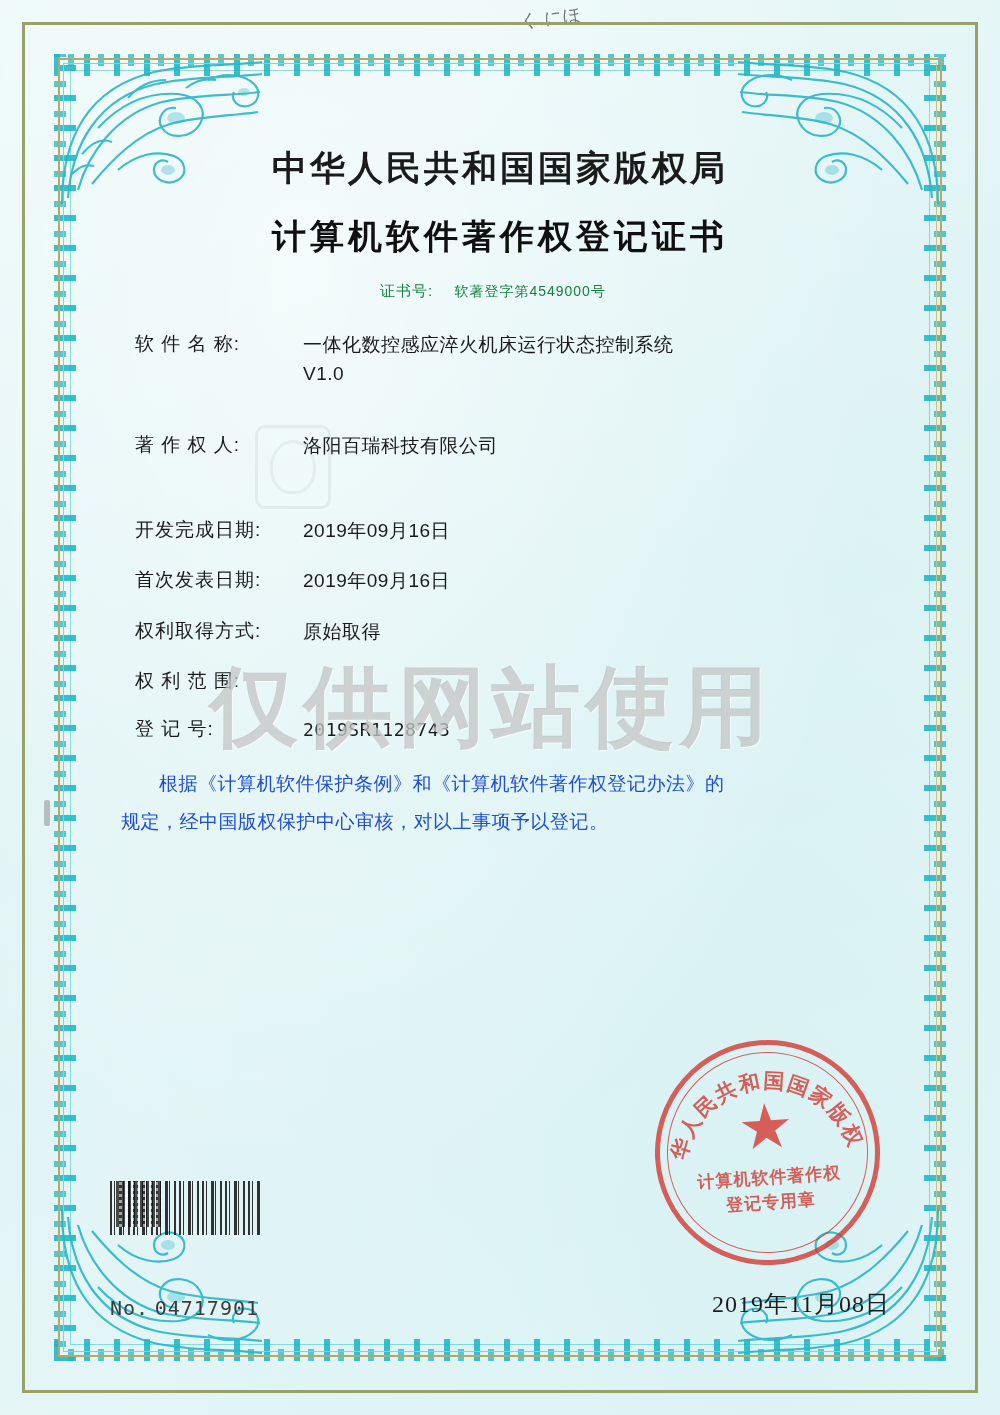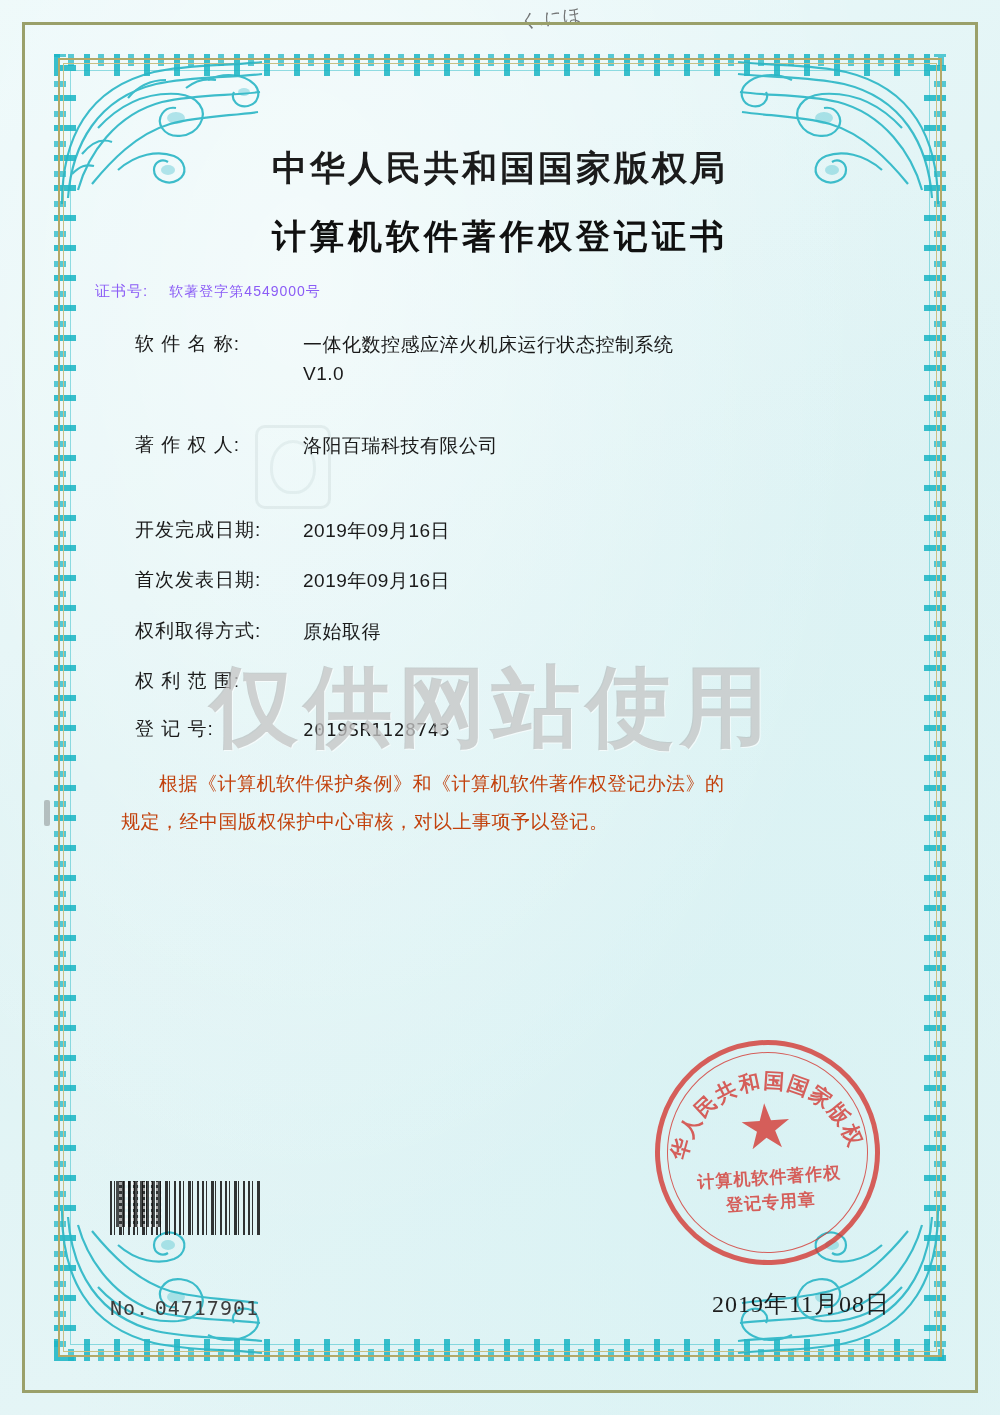--- a/index.html
+++ b/index.html
@@ -107,24 +107,24 @@
     text-align: center;
     font-family: "DejaVu Serif", serif;
     font-weight: bold;
     font-size: 34px;
     letter-spacing: 4px;
     color: #101010;
     margin-top: 22px;
   }
   .cert-no-line {
     margin-top: 22px;
-    text-align: left;
+    text-align: center;
     padding-right: 14px;
     font-size: 15px;
-    color: #8b5cf6;
+    color: #15803d;
     letter-spacing: 1px;
   }
   .cert-no-line .lbl { margin-right: 16px; }
   .cert-no-line .val { font-size: 14px; }
 
   .fields {
     margin-top: 30px;
     padding-left: 40px;
   }
   .field-row {
@@ -148,21 +148,21 @@
   .field-value.mono {
     font-family: "DejaVu Sans Mono", monospace;
     font-size: 18px;
   }
   .field-row.tight { margin-bottom: 22px; }
 
   .statement {
     padding: 0 26px 0 26px;
     font-size: 19px;
     line-height: 2.0;
-    color: #c2410c;
+    color: #1d4ed8;
     text-align: justify;
     letter-spacing: 0.5px;
   }
   .statement .indent { display: inline-block; width: 38px; }
 
   
   .barcode-wrap {
     position: absolute;
     left: 110px;
     bottom: 180px;

